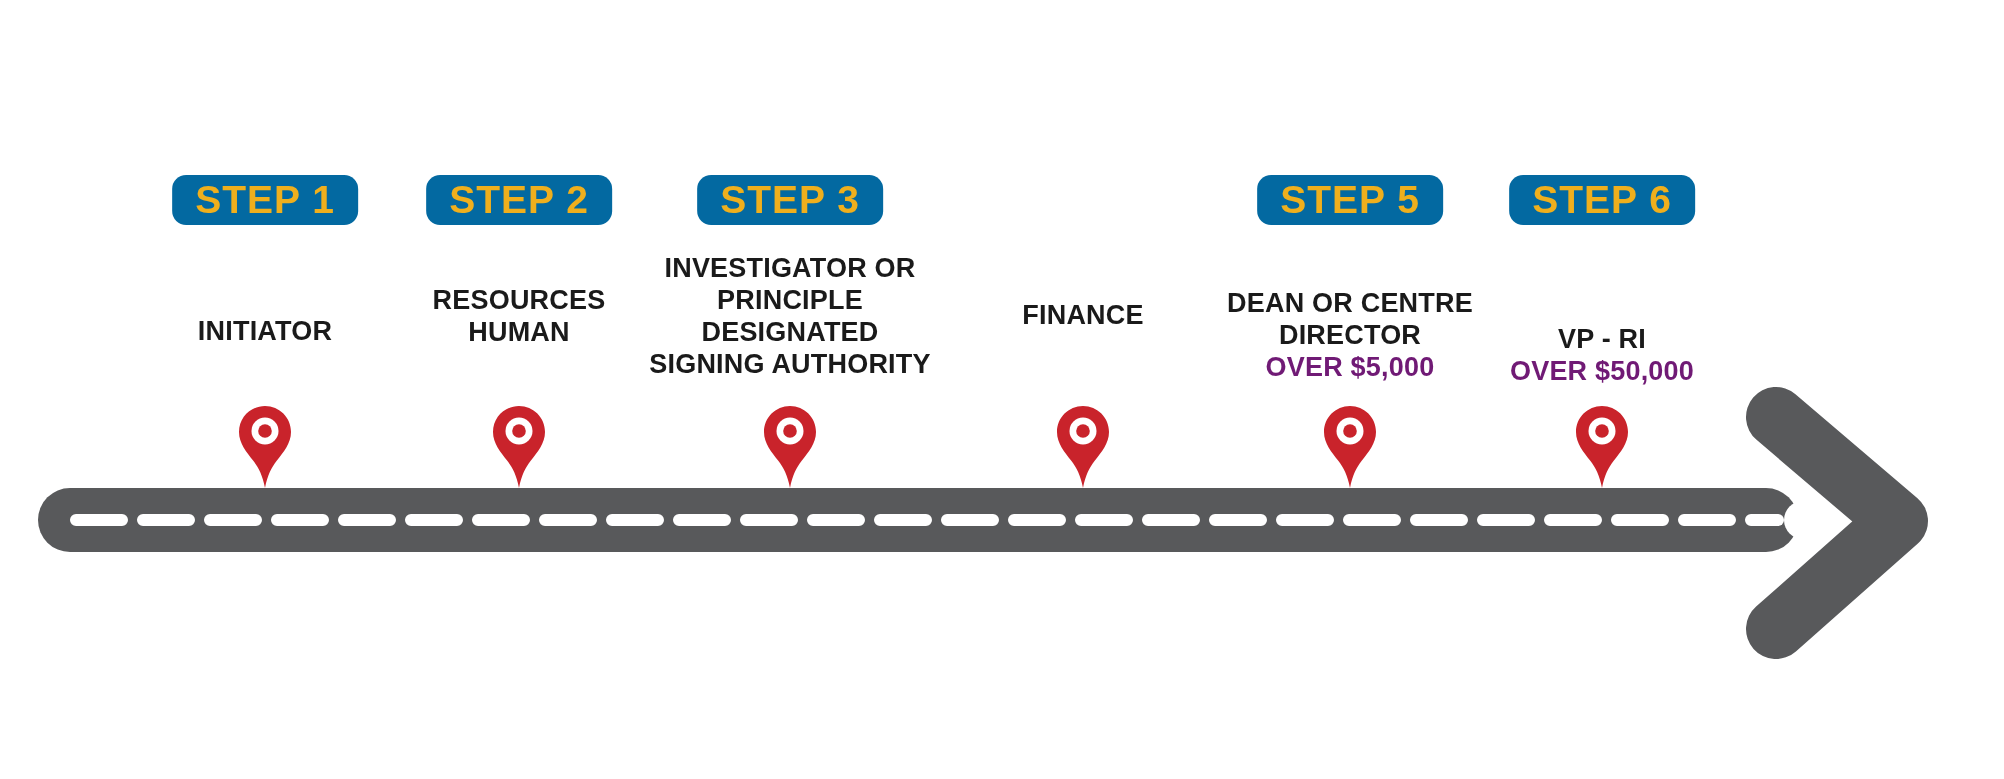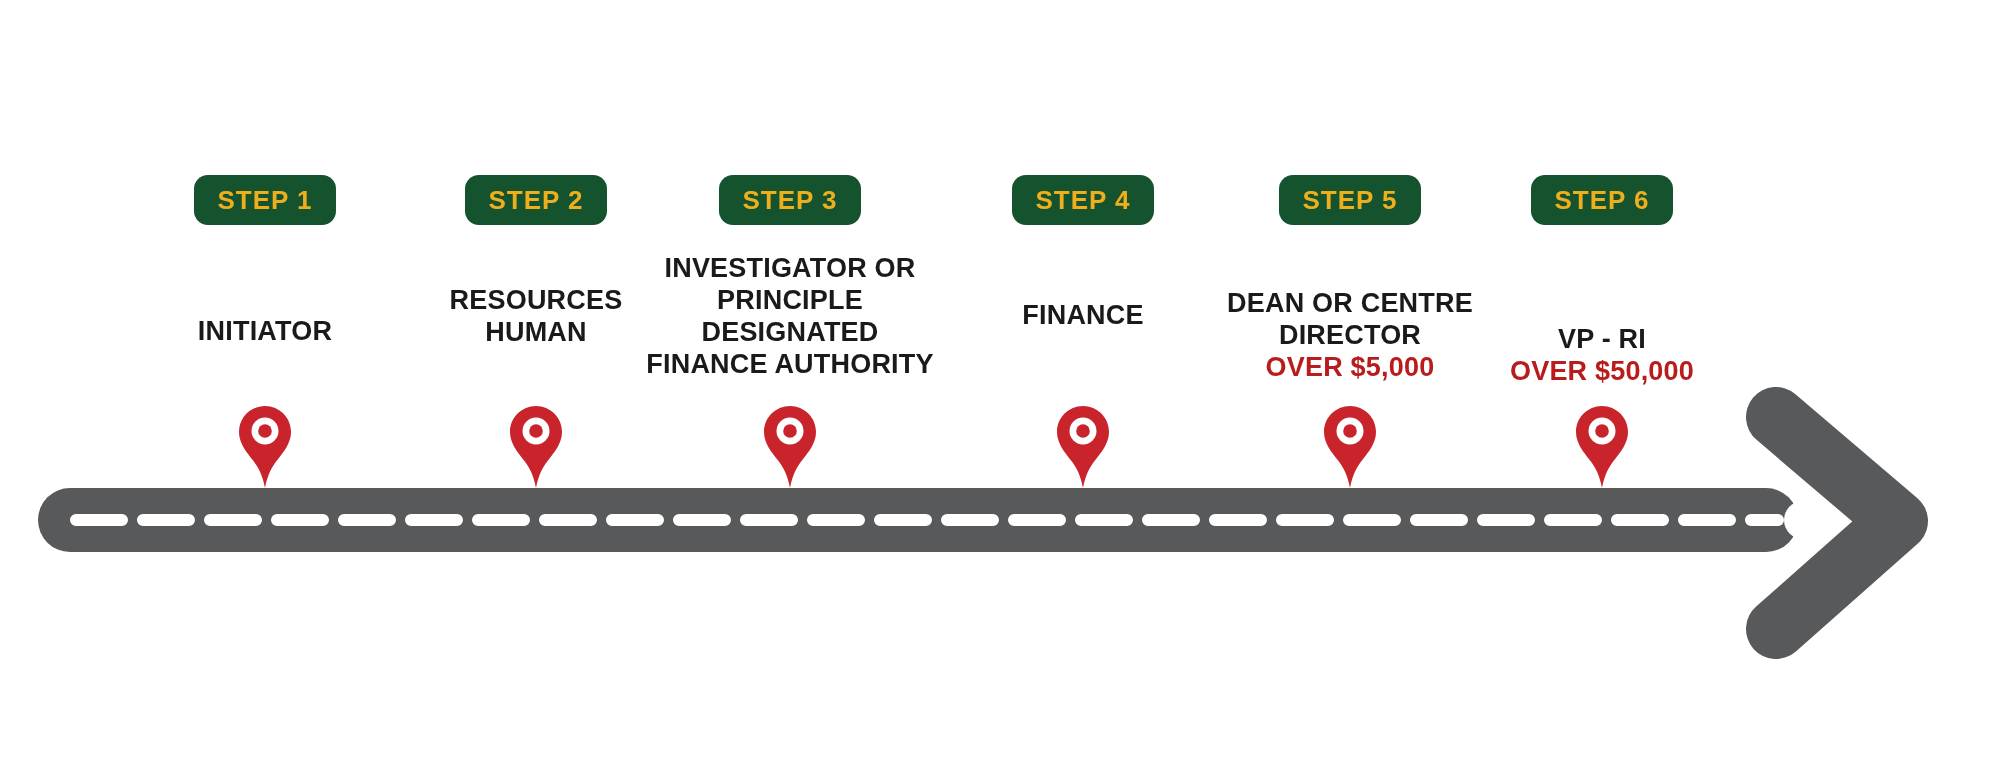--- a/index.html
+++ b/index.html
@@ -5,43 +5,43 @@
   html,body{margin:0;padding:0;background:#ffffff;}
   .canvas{
     position:relative;
     width:2004px;height:779px;
     background:#ffffff;
     overflow:hidden;
     font-family:"Liberation Sans", sans-serif;
   }
   .road-svg{position:absolute;left:0;top:0;width:2004px;height:779px;display:block;}
   .step{position:absolute;top:0;height:100%;width:380px;}
-  .s1{left:75px;}  .s2{left:346px;} .s3{left:600px;}
+  .s1{left:75px;}  .s2{left:329px;} .s3{left:600px;}
   .s4{left:893px;} .s5{left:1160px;} .s6{left:1412px;}
   .badge{
     position:absolute;top:175px;left:50%;transform:translateX(-50%);
     height:50px;min-width:96px;padding:0 23px;
-    background:#14532d;border-radius:14px;
+    background:#0369a1;border-radius:14px;
     display:flex;align-items:center;justify-content:center;
-    color:#EFAF1D;font-size:26px;font-weight:bold;letter-spacing:1px;
+    color:#EFAF1D;font-size:39px;font-weight:bold;letter-spacing:1px;
     white-space:nowrap;
   }
   .labels{
     position:absolute;left:0;width:100%;
     text-align:center;color:#1A1A1A;
     font-size:27px;font-weight:bold;line-height:32px;letter-spacing:0.2px;
   }
   .s1 .labels{top:271px;margin-top:44px;}
   .s2 .labels{top:284px;}
   .s3 .labels{top:252px;}
   .s4 .labels{top:299px;}
   .s5 .labels{top:287px;}
   .s6 .labels{top:323px;}
   .line{white-space:nowrap;}
-  .note{color:#b91c1c;}
+  .note{color:#701a75;}
   .pin{
     position:absolute;top:405px;left:50%;transform:translateX(-50%);
     width:54px;height:84px;display:block;
   }
 </style>
 </head>
 <body>
 
 <div class="canvas">
 
@@ -76,31 +76,30 @@
       <circle cx="27" cy="26" r="6.8" fill="#C9232B"></circle>
     </svg>
   </div>
 
   <div class="step s3">
     <div class="badge">STEP 3</div>
     <div class="labels">
       <div class="line">INVESTIGATOR OR</div>
       <div class="line">PRINCIPLE</div>
       <div class="line">DESIGNATED</div>
-      <div class="line">FINANCE AUTHORITY</div>
+      <div class="line">SIGNING AUTHORITY</div>
     </div>
     <svg class="pin" viewBox="0 0 54 84" aria-hidden="true">
       <path d="M27 1 C12.6 1 1 12.6 1 27 C1 38.5 8.5 47 15.5 56 C20.5 62.5 24.5 70 27 83 C29.5 70 33.5 62.5 38.5 56 C45.5 47 53 38.5 53 27 C53 12.6 41.4 1 27 1 Z" fill="#C9232B"></path>
       <circle cx="27" cy="26" r="13.5" fill="#FFFFFF"></circle>
       <circle cx="27" cy="26" r="6.8" fill="#C9232B"></circle>
     </svg>
   </div>
 
   <div class="step s4">
-    <div class="badge">STEP 4</div>
     <div class="labels">
       <div class="line">FINANCE</div>
     </div>
     <svg class="pin" viewBox="0 0 54 84" aria-hidden="true">
       <path d="M27 1 C12.6 1 1 12.6 1 27 C1 38.5 8.5 47 15.5 56 C20.5 62.5 24.5 70 27 83 C29.5 70 33.5 62.5 38.5 56 C45.5 47 53 38.5 53 27 C53 12.6 41.4 1 27 1 Z" fill="#C9232B"></path>
       <circle cx="27" cy="26" r="13.5" fill="#FFFFFF"></circle>
       <circle cx="27" cy="26" r="6.8" fill="#C9232B"></circle>
     </svg>
   </div>
 

